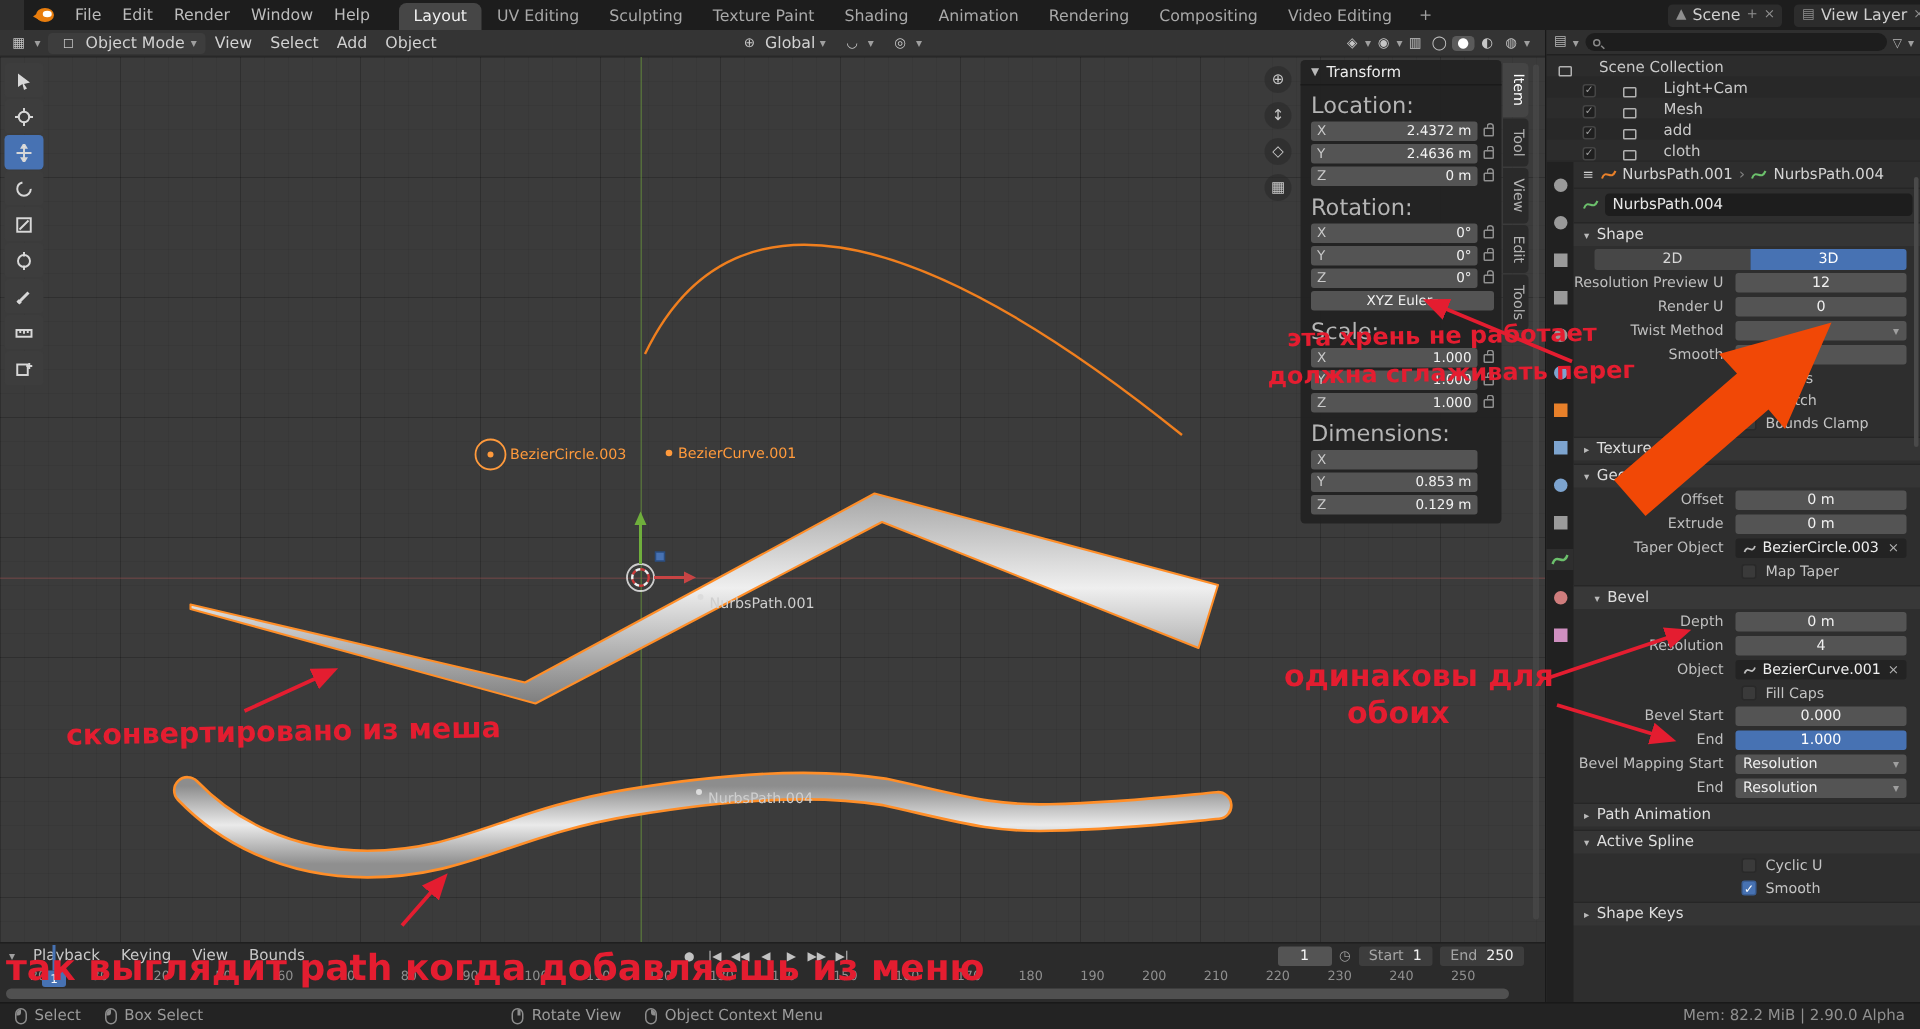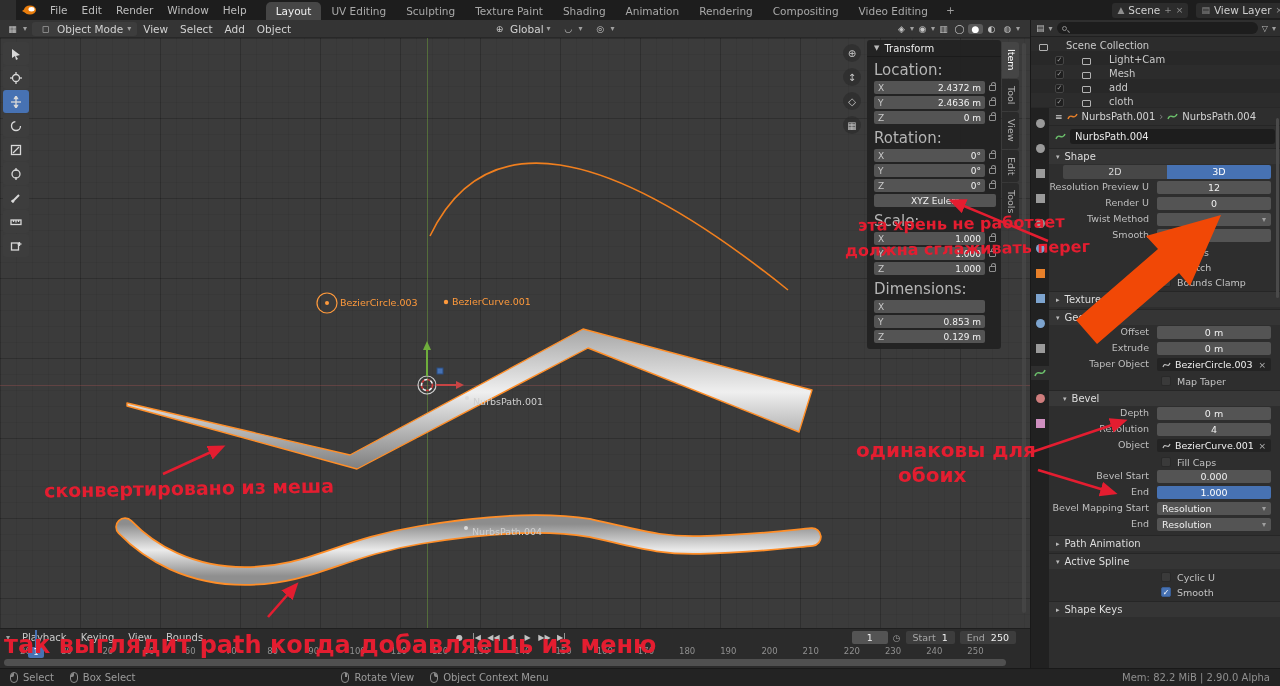--- a/index.html
+++ b/index.html
@@ -90,21 +90,21 @@
   .ic { display:block; width:9px; height:9px; }
   .r { border-radius:50%; }
   .c-gray { background:#9a9a9a; } .c-blue { background:#7da4cf; } .c-orange { background:#e8802a; }
   .c-red { background:#cf7d7d; } .c-pink { background:#cf8fc0; }
   #pmain { position:absolute; left:18px; top:0; width:232px; height:560px; overflow:hidden; color:#c9c9c9; }
   #pcrumb { height:18px; display:flex; align-items:center; gap:4px; padding:0 6px; background:#2e2e2e; border-bottom:1px solid #262626; font-size:10px; color:#d3d3d3; }
   #pname { height:20px; display:flex; align-items:center; gap:4px; padding:2px 6px; }
   #pname .fld { flex:1; height:15px; background:#1d1d1d; border-radius:3px; display:flex; align-items:center; padding:0 5px; color:#e8e8e8; font-size:10px; }
   .phead { height:16px; display:flex; align-items:center; gap:5px; padding-left:7px; background:#353535; border-top:1px solid #262626; color:#dedede; font-size:10px; margin-top:2px; }
   .phead.sub { padding-left:14px; background:#383838; }
-  .prow { display:flex; align-items:flex-start; height:15px; margin:1px 10px 1px 0; }
+  .prow { display:flex; align-items:center; height:15px; margin:1px 10px 1px 0; }
   .plabel { width:108px; text-align:right; padding-right:8px; color:#bfbfbf; font-size:9.5px; white-space:nowrap; }
   .pfield { flex:1; height:13px; background:#545454; border-radius:2px; color:#f0f0f0; font-size:9.5px; display:flex; align-items:center; justify-content:center; }
   .pfield.dd { justify-content:space-between; padding:0 5px; }
   .pfield.obj { background:#232323; justify-content:flex-start; gap:4px; padding:0 5px; }
   .pfield.obj .x { margin-left:auto; color:#b0b0b0; font-size:9px; }
   .pfield.blue { background:#4772b3; color:#fff; }
   .seg { flex:1; display:flex; height:14px; }
   .seg span { flex:1; text-align:center; font-size:9.5px; line-height:14px; }
   .seg .s2d { background:#474747; border-radius:2px 0 0 2px; color:#d8d8d8; }
   .seg .s3d { background:#4772b3; border-radius:0 2px 2px 0; color:#fff; }

